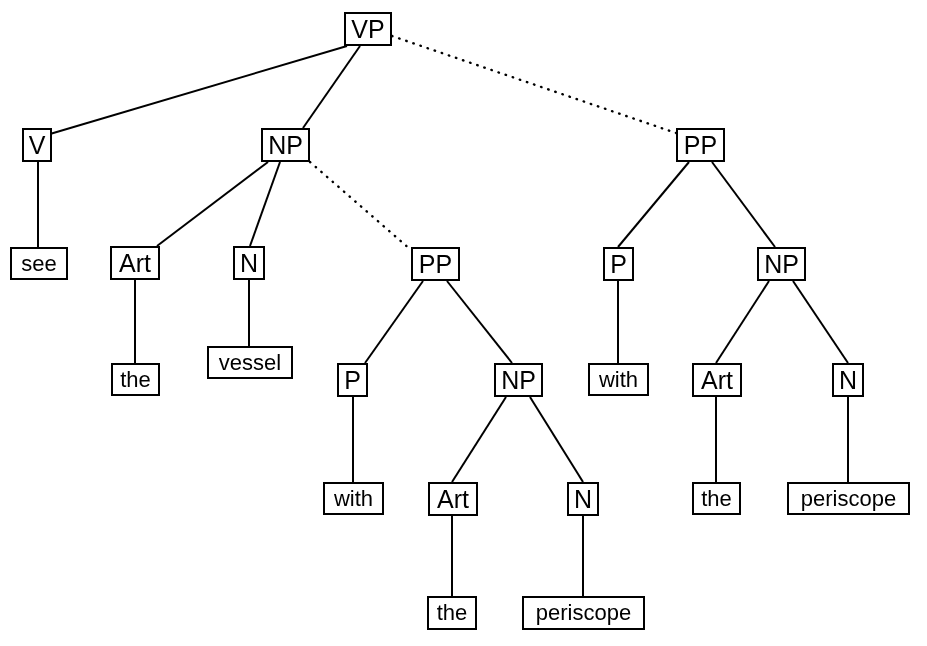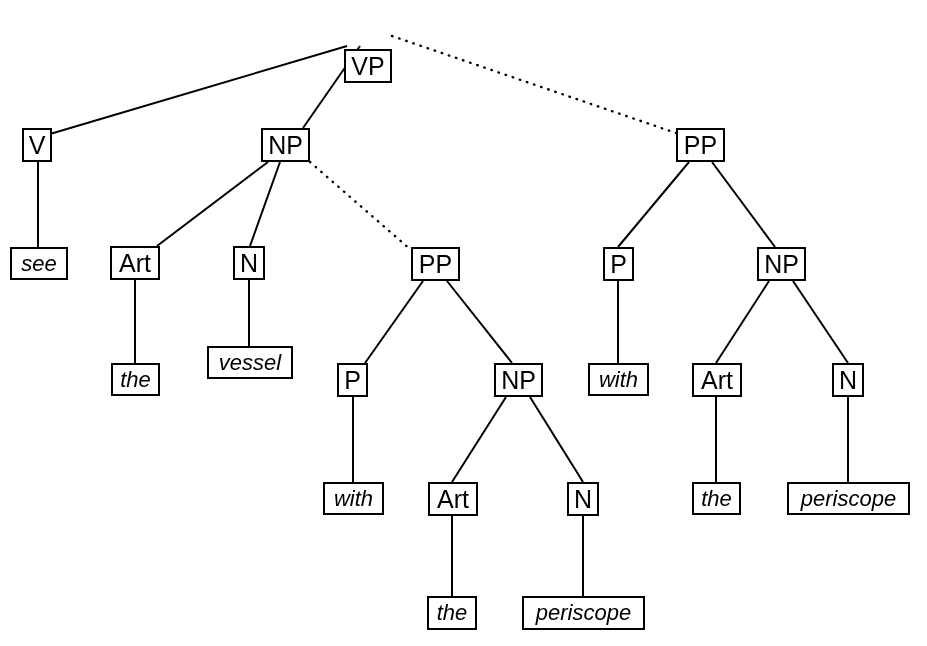--- a/index.html
+++ b/index.html
@@ -36,21 +36,20 @@
     color: #000000;
     white-space: nowrap;
   }
   .cat-box {
     font-size: 25px;
     font-style: normal;
     font-weight: normal;
   }
   .leaf-box {
     font-size: 22px;
-    font-style: italic;
     font-weight: normal;
     text-align: right;
   }
 </style>
 </head>
 <body>
 
 <div id="tree-canvas">
   <svg id="edge-layer" viewBox="0 0 927 646" width="927" height="646" xmlns="http://www.w3.org/2000/svg">
       <line x1="347" y1="46" x2="50" y2="134" stroke="#000000" stroke-width="2" stroke-linecap="butt"></line>
@@ -71,21 +70,21 @@
       <line x1="583" y1="516" x2="583" y2="596" stroke="#000000" stroke-width="2" stroke-linecap="butt"></line>
       <line x1="689" y1="162" x2="618" y2="247" stroke="#000000" stroke-width="2" stroke-linecap="butt"></line>
       <line x1="712" y1="162" x2="775" y2="247" stroke="#000000" stroke-width="2" stroke-linecap="butt"></line>
       <line x1="618" y1="281" x2="618" y2="363" stroke="#000000" stroke-width="2" stroke-linecap="butt"></line>
       <line x1="769" y1="281" x2="716" y2="363" stroke="#000000" stroke-width="2" stroke-linecap="butt"></line>
       <line x1="793" y1="281" x2="848" y2="363" stroke="#000000" stroke-width="2" stroke-linecap="butt"></line>
       <line x1="716" y1="397" x2="716" y2="482" stroke="#000000" stroke-width="2" stroke-linecap="butt"></line>
       <line x1="848" y1="397" x2="848" y2="482" stroke="#000000" stroke-width="2" stroke-linecap="butt"></line>
     </svg>
   <div id="node-layer">
-      <div class="node-box cat-box" style="left: 344px; top: 12px; width: 48px; height: 34px; margin-top: 37px;">
+      <div class="node-box cat-box" style="left: 344px; top: 12px; width: 48px; height: 34px;">
         <span>VP</span>
       </div>
       <div class="node-box cat-box" style="left: 22px; top: 128px; width: 30px; height: 34px;">
         <span>V</span>
       </div>
       <div class="node-box leaf-box" style="left: 10px; top: 247px; width: 58px; height: 33px;">
         <span>see</span>
       </div>
       <div class="node-box cat-box" style="left: 261px; top: 128px; width: 49px; height: 34px;">
         <span>NP</span>

